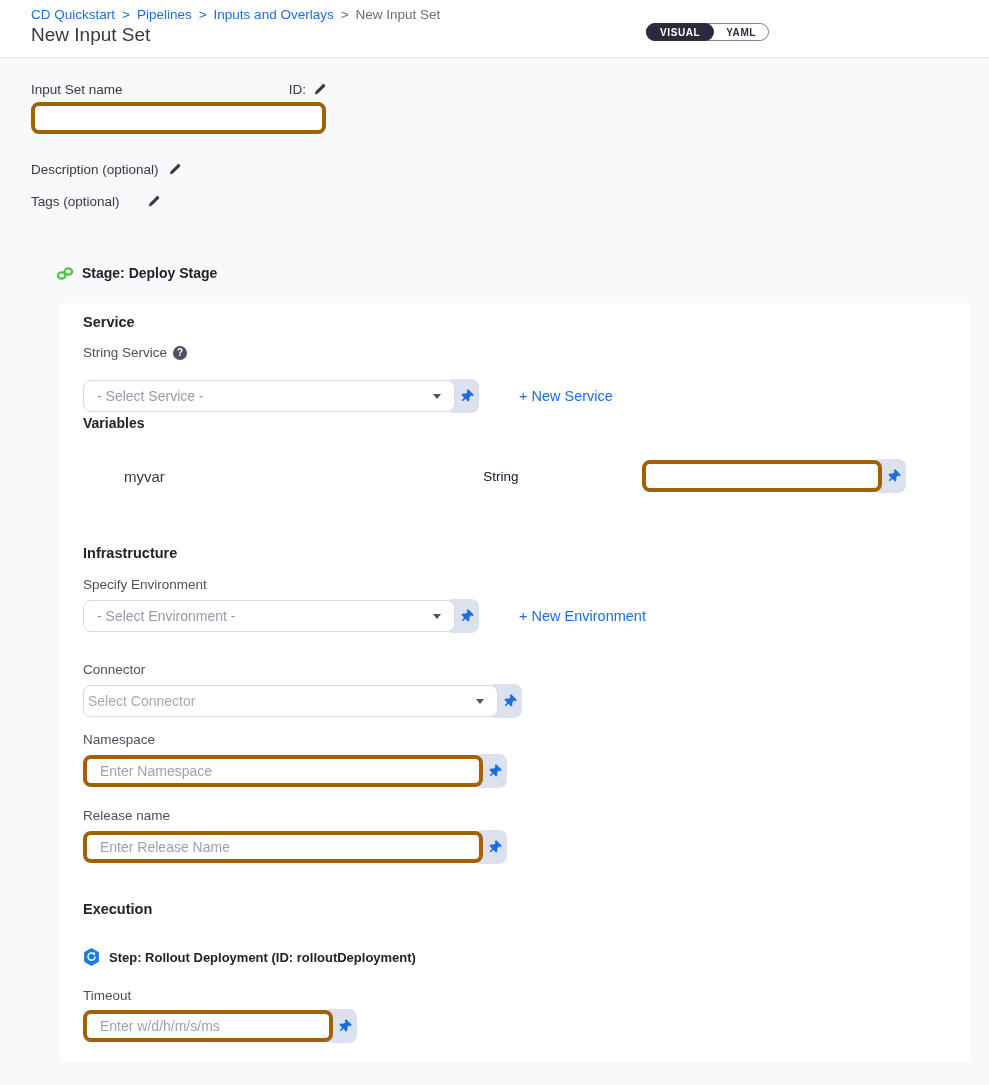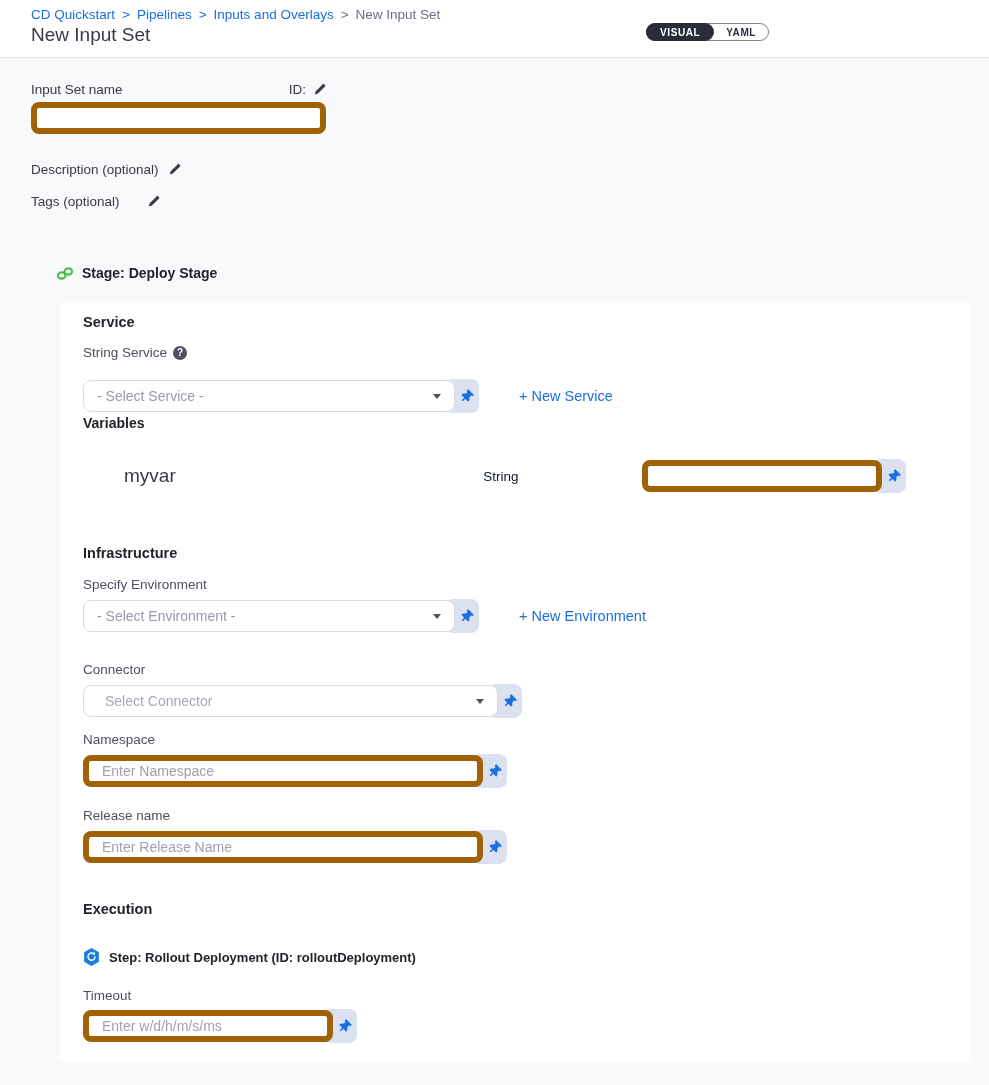--- a/index.html
+++ b/index.html
@@ -20,21 +20,21 @@
     border:1px solid #82838f; border-radius:10px; display:flex; align-items:center; }
   .view-toggle .seg { font-size:10px; font-weight:700; letter-spacing:.6px; cursor:pointer; }
   .view-toggle .seg.active { height:18px; margin:-1px 0 -1px -1px; padding:0 14px; background:#2b2c3b;
     color:#fff; border-radius:10px; display:flex; align-items:center; }
   .view-toggle .seg.inactive { flex:1; text-align:center; color:#2b2c3b; }
 
   
   .name-row { position:absolute; left:31px; top:82px; width:295px; display:flex; justify-content:space-between; }
   .field-label { font-size:13.5px; color:#383946; }
   .id-group { display:flex; align-items:center; gap:7px; color:#383946; font-size:13.5px; }
-  .text-input { background:#fff; border:6px solid #a16207; border-radius:8px; height:32px; padding:0 13px;
+  .text-input { background:#fff; border:4px solid #a16207; border-radius:8px; height:32px; padding:0 13px;
     font-size:14px; color:#383946; font-family:"Liberation Sans",sans-serif; position:relative; z-index:1; width:100%; }
   .text-input::placeholder { color:#9fa0b3; }
   .name-input-wrap { position:absolute; left:31px; top:102px; width:295px; }
   .desc-row { position:absolute; left:31px; top:162px; display:flex; align-items:center; gap:9px; }
   .tags-row { position:absolute; left:31px; top:194px; display:flex; align-items:center; gap:27px; }
   .pencil { cursor:pointer; display:inline-flex; }
 
   
   .stage-row { position:absolute; left:56px; top:265px; display:flex; align-items:center; gap:8px; }
   .stage-label { font-size:14px; font-weight:700; color:#22222a; }
@@ -53,21 +53,21 @@
     padding:0 13px; font-size:14px; color:#9899ad; position:relative; z-index:1; cursor:pointer; }
   .select-box .ph { flex:1; white-space:nowrap; overflow:hidden; }
   .caret { width:0; height:0; border-left:4.5px solid transparent; border-right:4.5px solid transparent;
     border-top:5.5px solid #4f5162; margin-left:10px; }
   .pin-btn { width:34px; height:34px; margin-left:-10px; background:#dce1ef; border-radius:8px; z-index:0;
     display:flex; align-items:center; justify-content:center; padding-left:8px; cursor:pointer; flex:none; }
   .pin-btn svg { transform:rotate(45deg); }
   .new-link { font-size:14.5px; color:#1b6fe0; text-decoration:none; cursor:pointer; white-space:nowrap; }
 
   .var-row { position:absolute; left:64px; right:65px; display:flex; align-items:center; height:36px; }
-  .var-name { width:267px; font-size:19px; color:#383946; }
+  .var-name { width:267px; font-size:15px; color:#383946; }
   .var-type { width:220px; font-size:13.5px; color:#0f172a;text-align:center; }
   .var-value { margin-left:auto; display:flex; align-items:center; width:264px; }
 
   .step-row { display:flex; align-items:center; gap:9px; }
   .step-label { font-size:13px; font-weight:700; color:#22222a; }
 </style>
 </head>
 <body>
 
 <div id="app">
@@ -179,21 +179,21 @@
             <path d="M298 214 286 96h42c13 0 24-11 24-24V24c0-13-11-24-24-24H56C43 0 32 11 32 24v48c0 13 11 24 24 24h42L86 214C37 237 0 277 0 328c0 13 11 24 24 24h136v104l24 48c3 6 11 6 14 0l24-48V352h136c13 0 24-11 24-24 0-51-38-91-84-114z"></path>
           </svg>
       </div>
       <a class="new-link" style="margin-left:40px;">+ New Environment</a>
     </div>
 
     <div class="abs sub-label" style="left:23px; top:359px;">
       <span>Connector</span>
     </div>
     <div class="abs control-row" style="left:23px; top:381px;">
-      <div class="select-box" style="width:415px; padding-left:21px; color:#a6a7ba;">
+      <div class="select-box" style="width:415px; padding-left:4px; color:#a6a7ba;">
         <span class="ph">Select Connector</span>
         <span class="caret"></span>
       </div>
       <div class="pin-btn">
         <svg width="13" height="13" viewBox="0 0 384 512" fill="#1b6fe0">
             <path d="M298 214 286 96h42c13 0 24-11 24-24V24c0-13-11-24-24-24H56C43 0 32 11 32 24v48c0 13 11 24 24 24h42L86 214C37 237 0 277 0 328c0 13 11 24 24 24h136v104l24 48c3 6 11 6 14 0l24-48V352h136c13 0 24-11 24-24 0-51-38-91-84-114z"></path>
           </svg>
       </div>
     </div>
 

